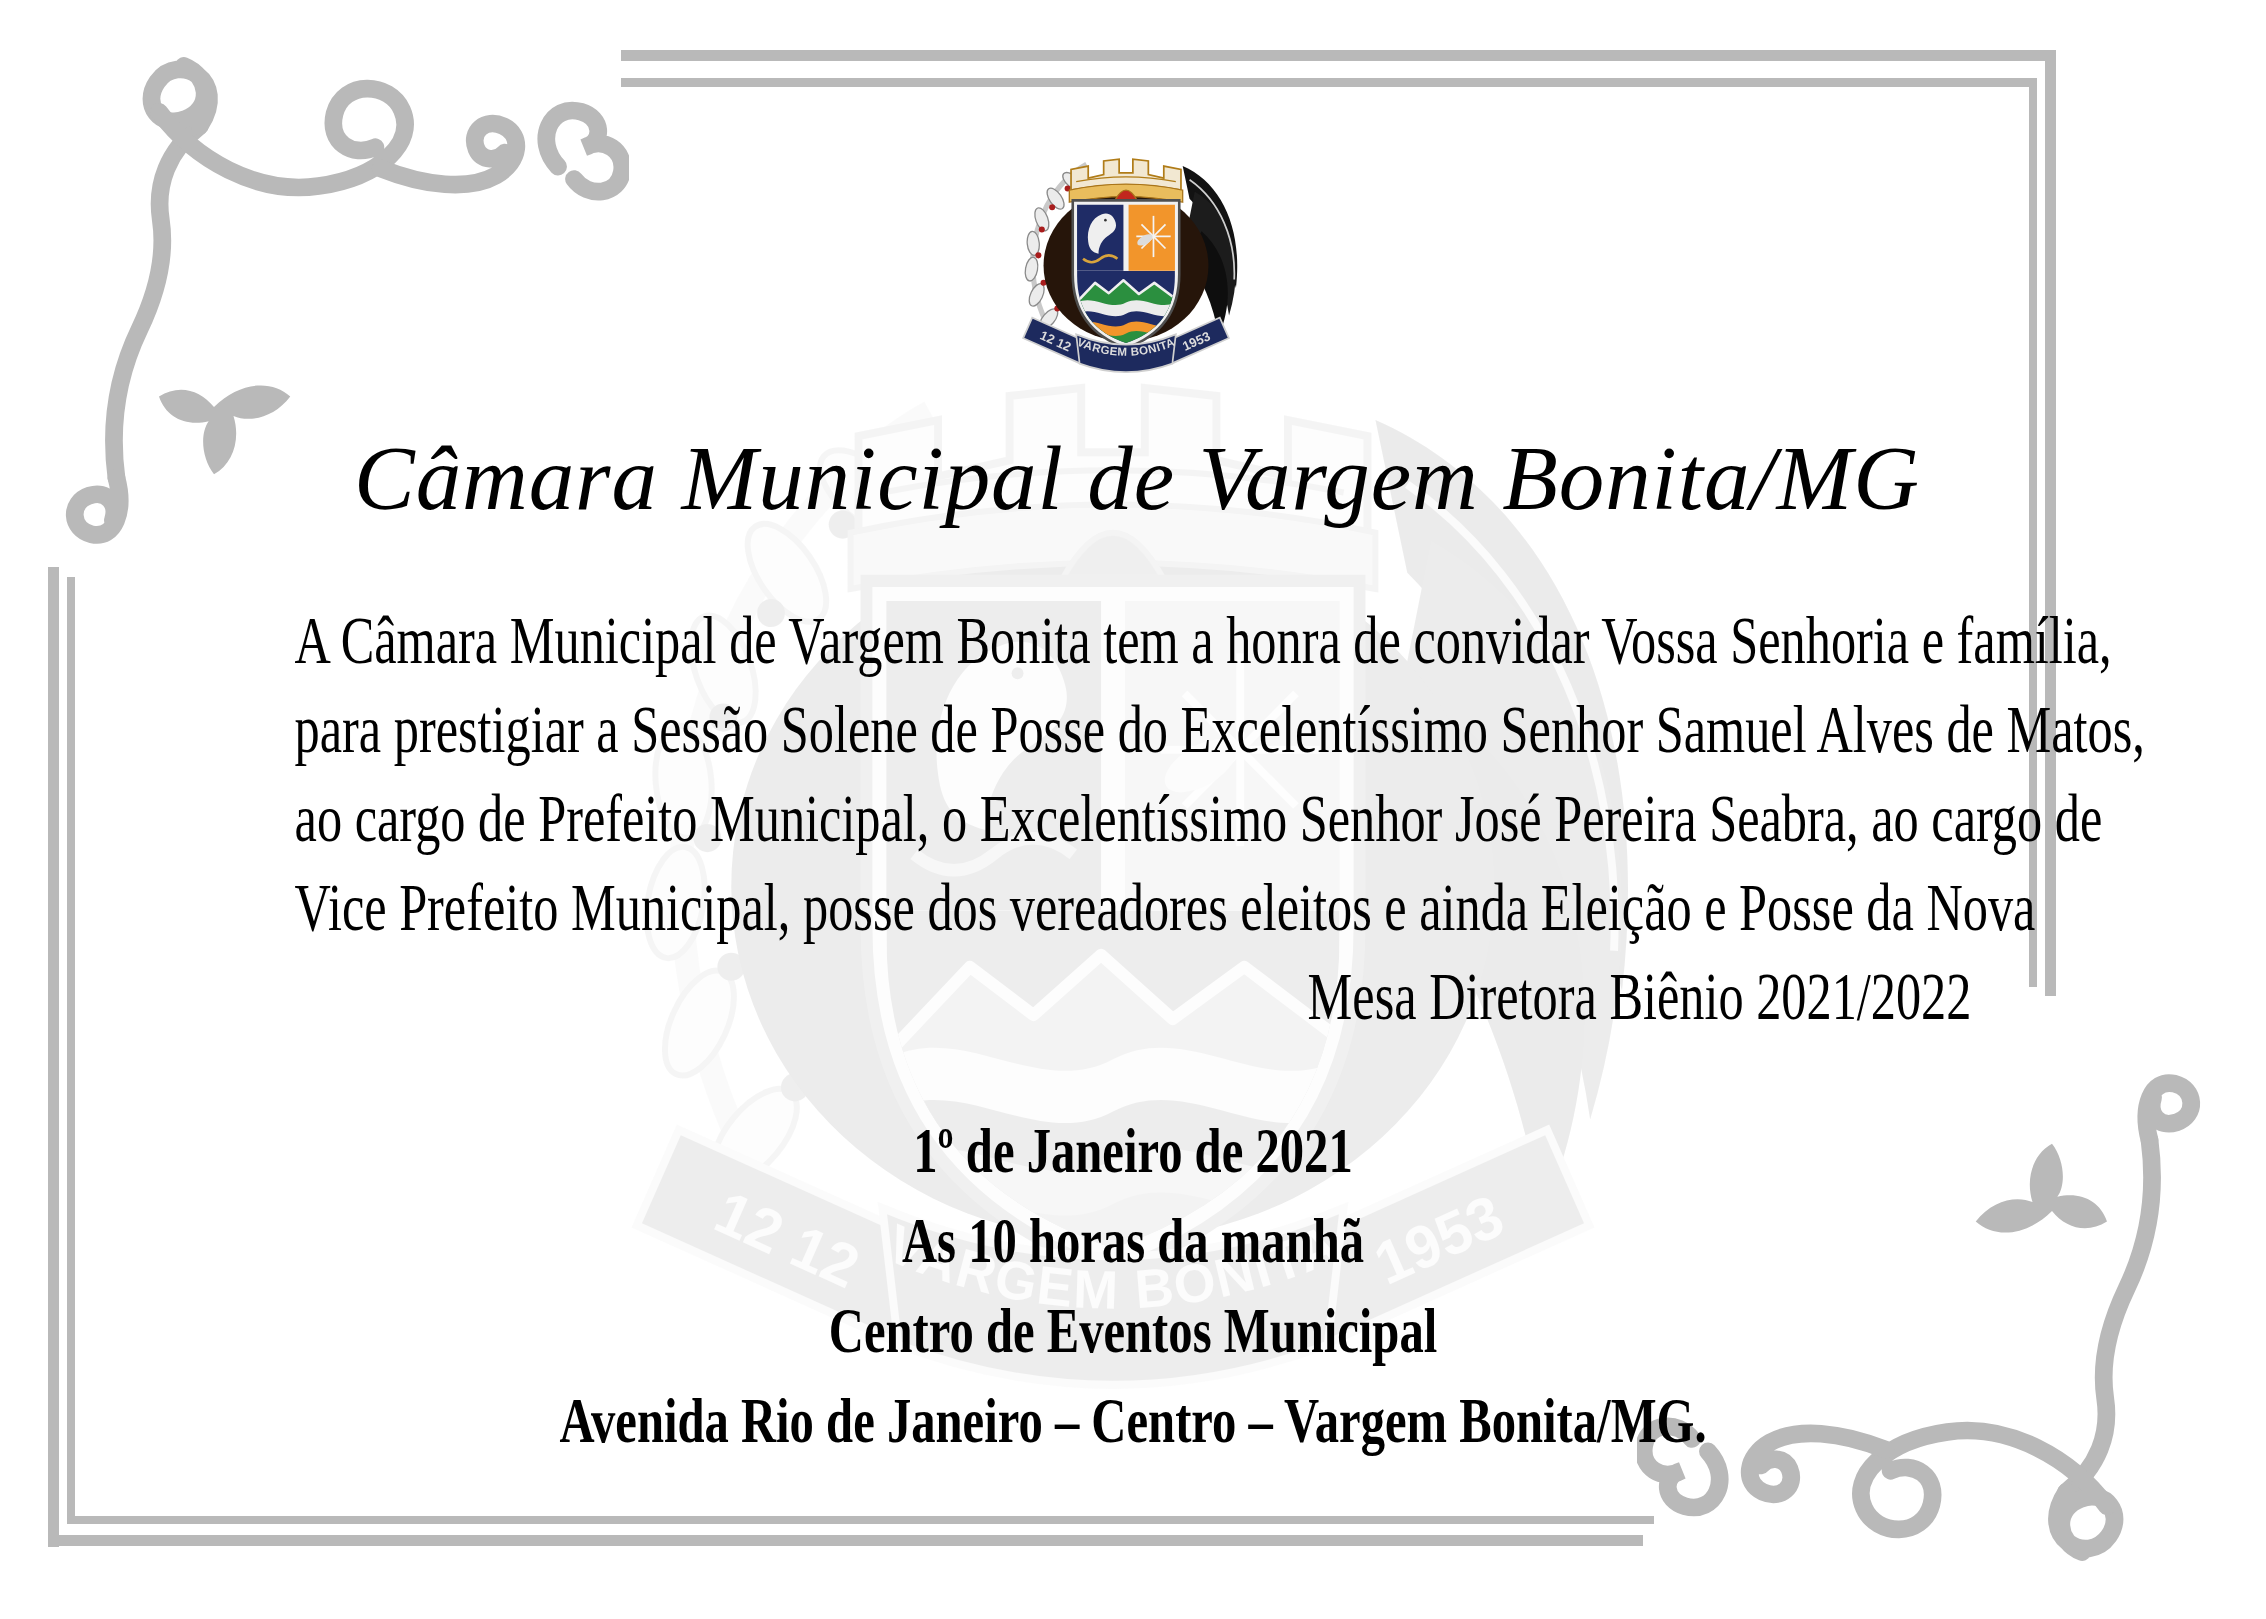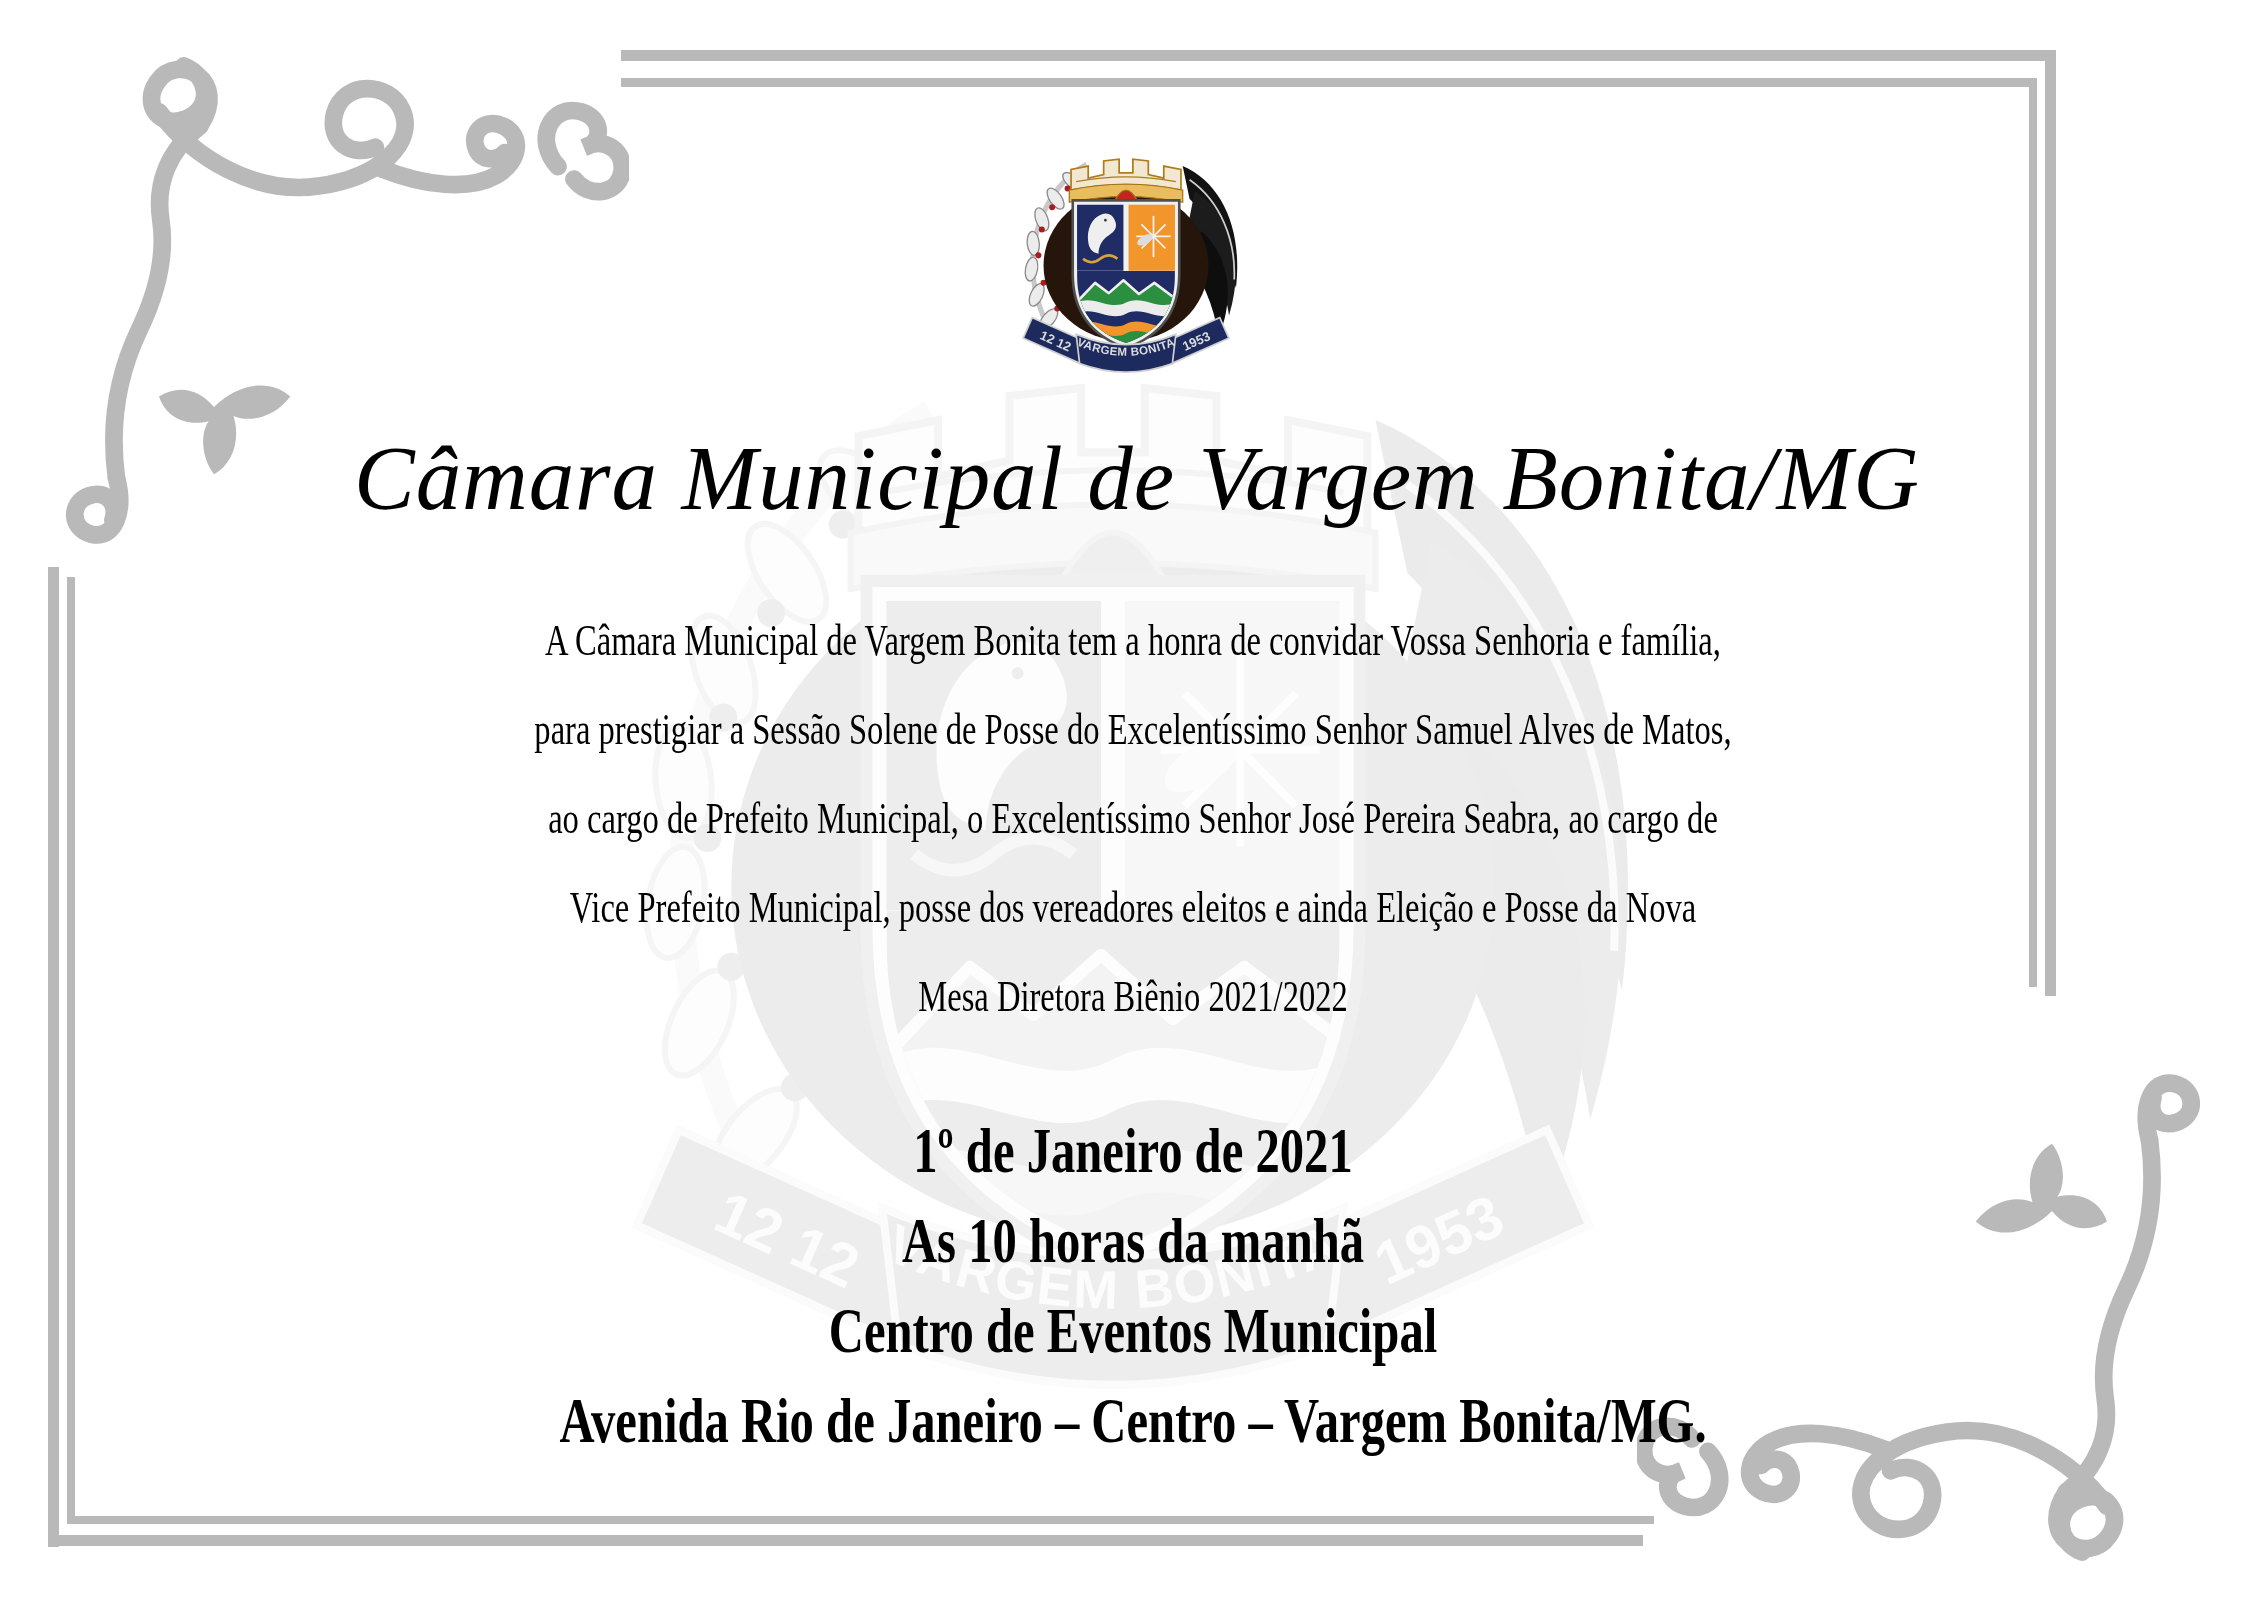--- a/index.html
+++ b/index.html
@@ -14,22 +14,22 @@
   .flourish.br{left:1637px;top:1043px;width:603px;height:548px;transform:rotate(180deg);}
   .emblem{position:absolute;left:980px;top:115px;width:292px;height:267px;}
   .watermark{position:absolute;left:437px;top:203px;width:1352px;height:1206px;
     opacity:0.08;filter:grayscale(1);pointer-events:none;}
   .title{
     position:absolute;left:0;top:418px;width:100%;text-align:center;
     font-style:italic;font-size:91px;line-height:1.25;font-weight:normal;margin:4px;
     letter-spacing:0.9px;
   }
   .invite{
-    position:absolute;left:0;top:596px;width:100%;text-align:center;
-    font-size:44px;line-height:89px;
+    position:absolute;left:0;top:596px;width:100%;text-align:right;
+    font-size:68px;line-height:89px;
   }
   .invite .line{transform:scaleX(0.74);white-space:nowrap;}
   .details{
     position:absolute;left:0;top:1106px;width:100%;text-align:center;
     font-size:64px;font-weight:bold;line-height:90px;
   }
   .details .line{transform:scaleX(0.76);white-space:nowrap;}
 </style>
 </head>
 <body>

